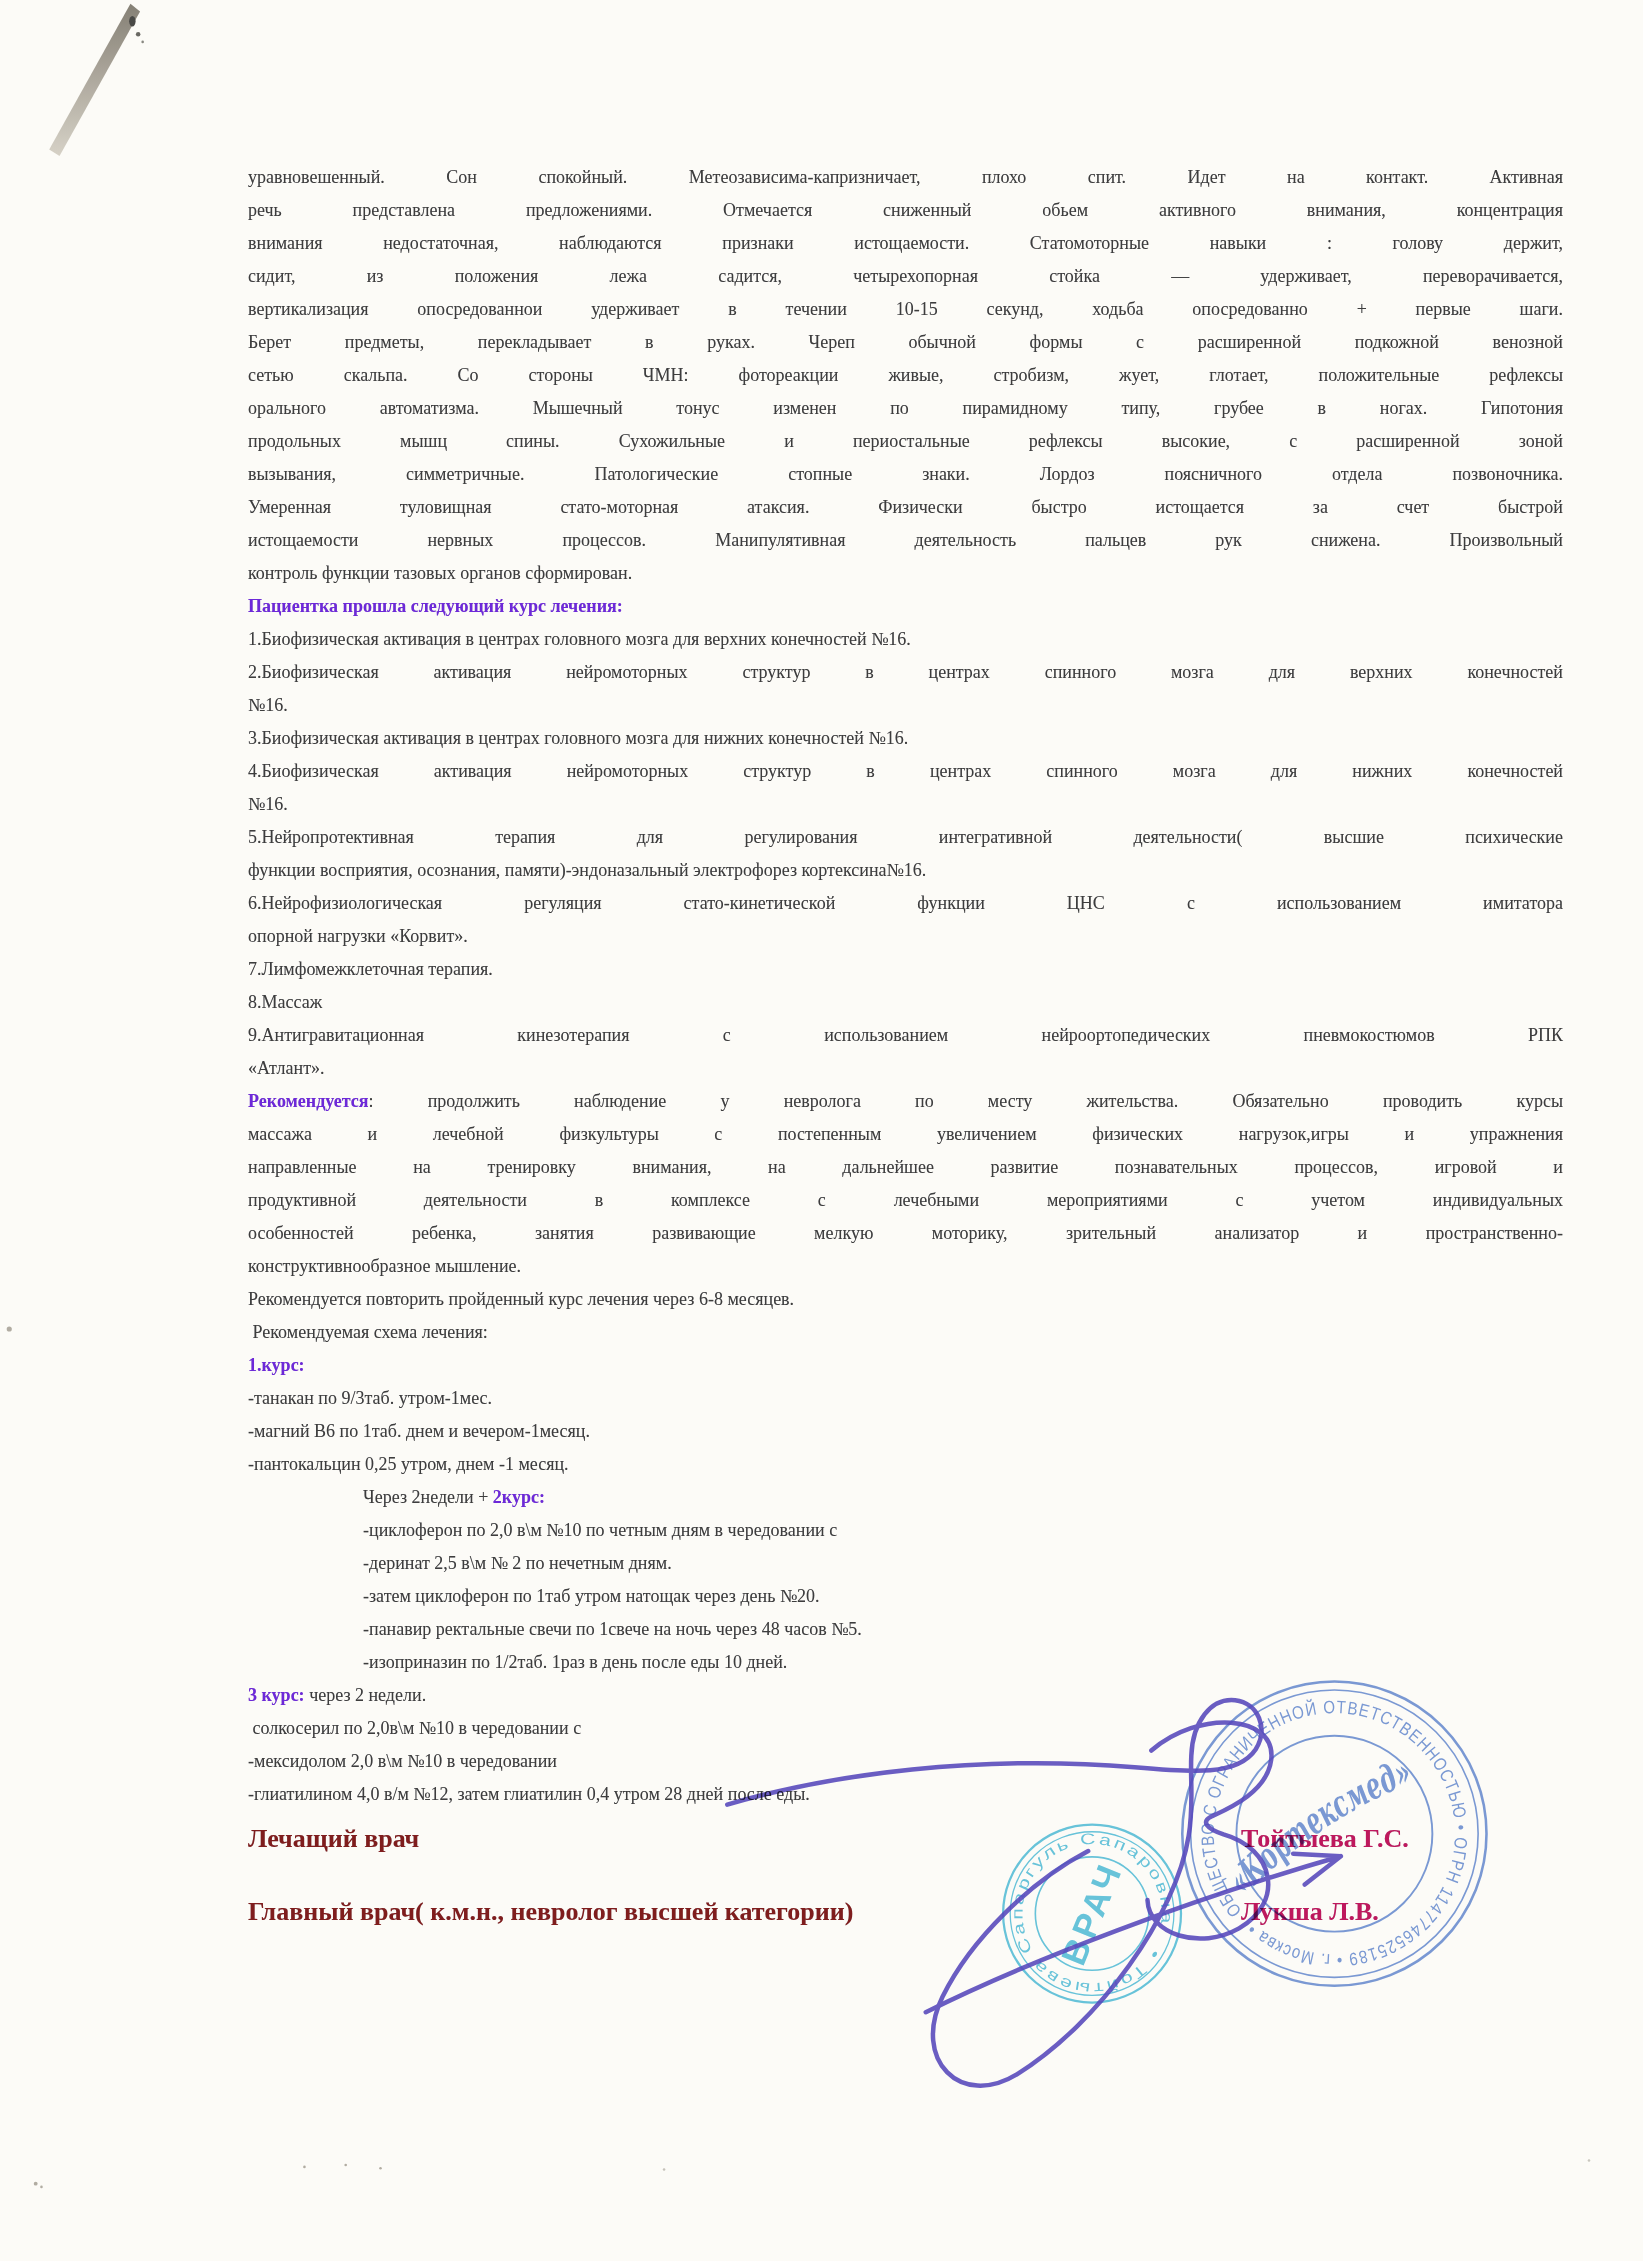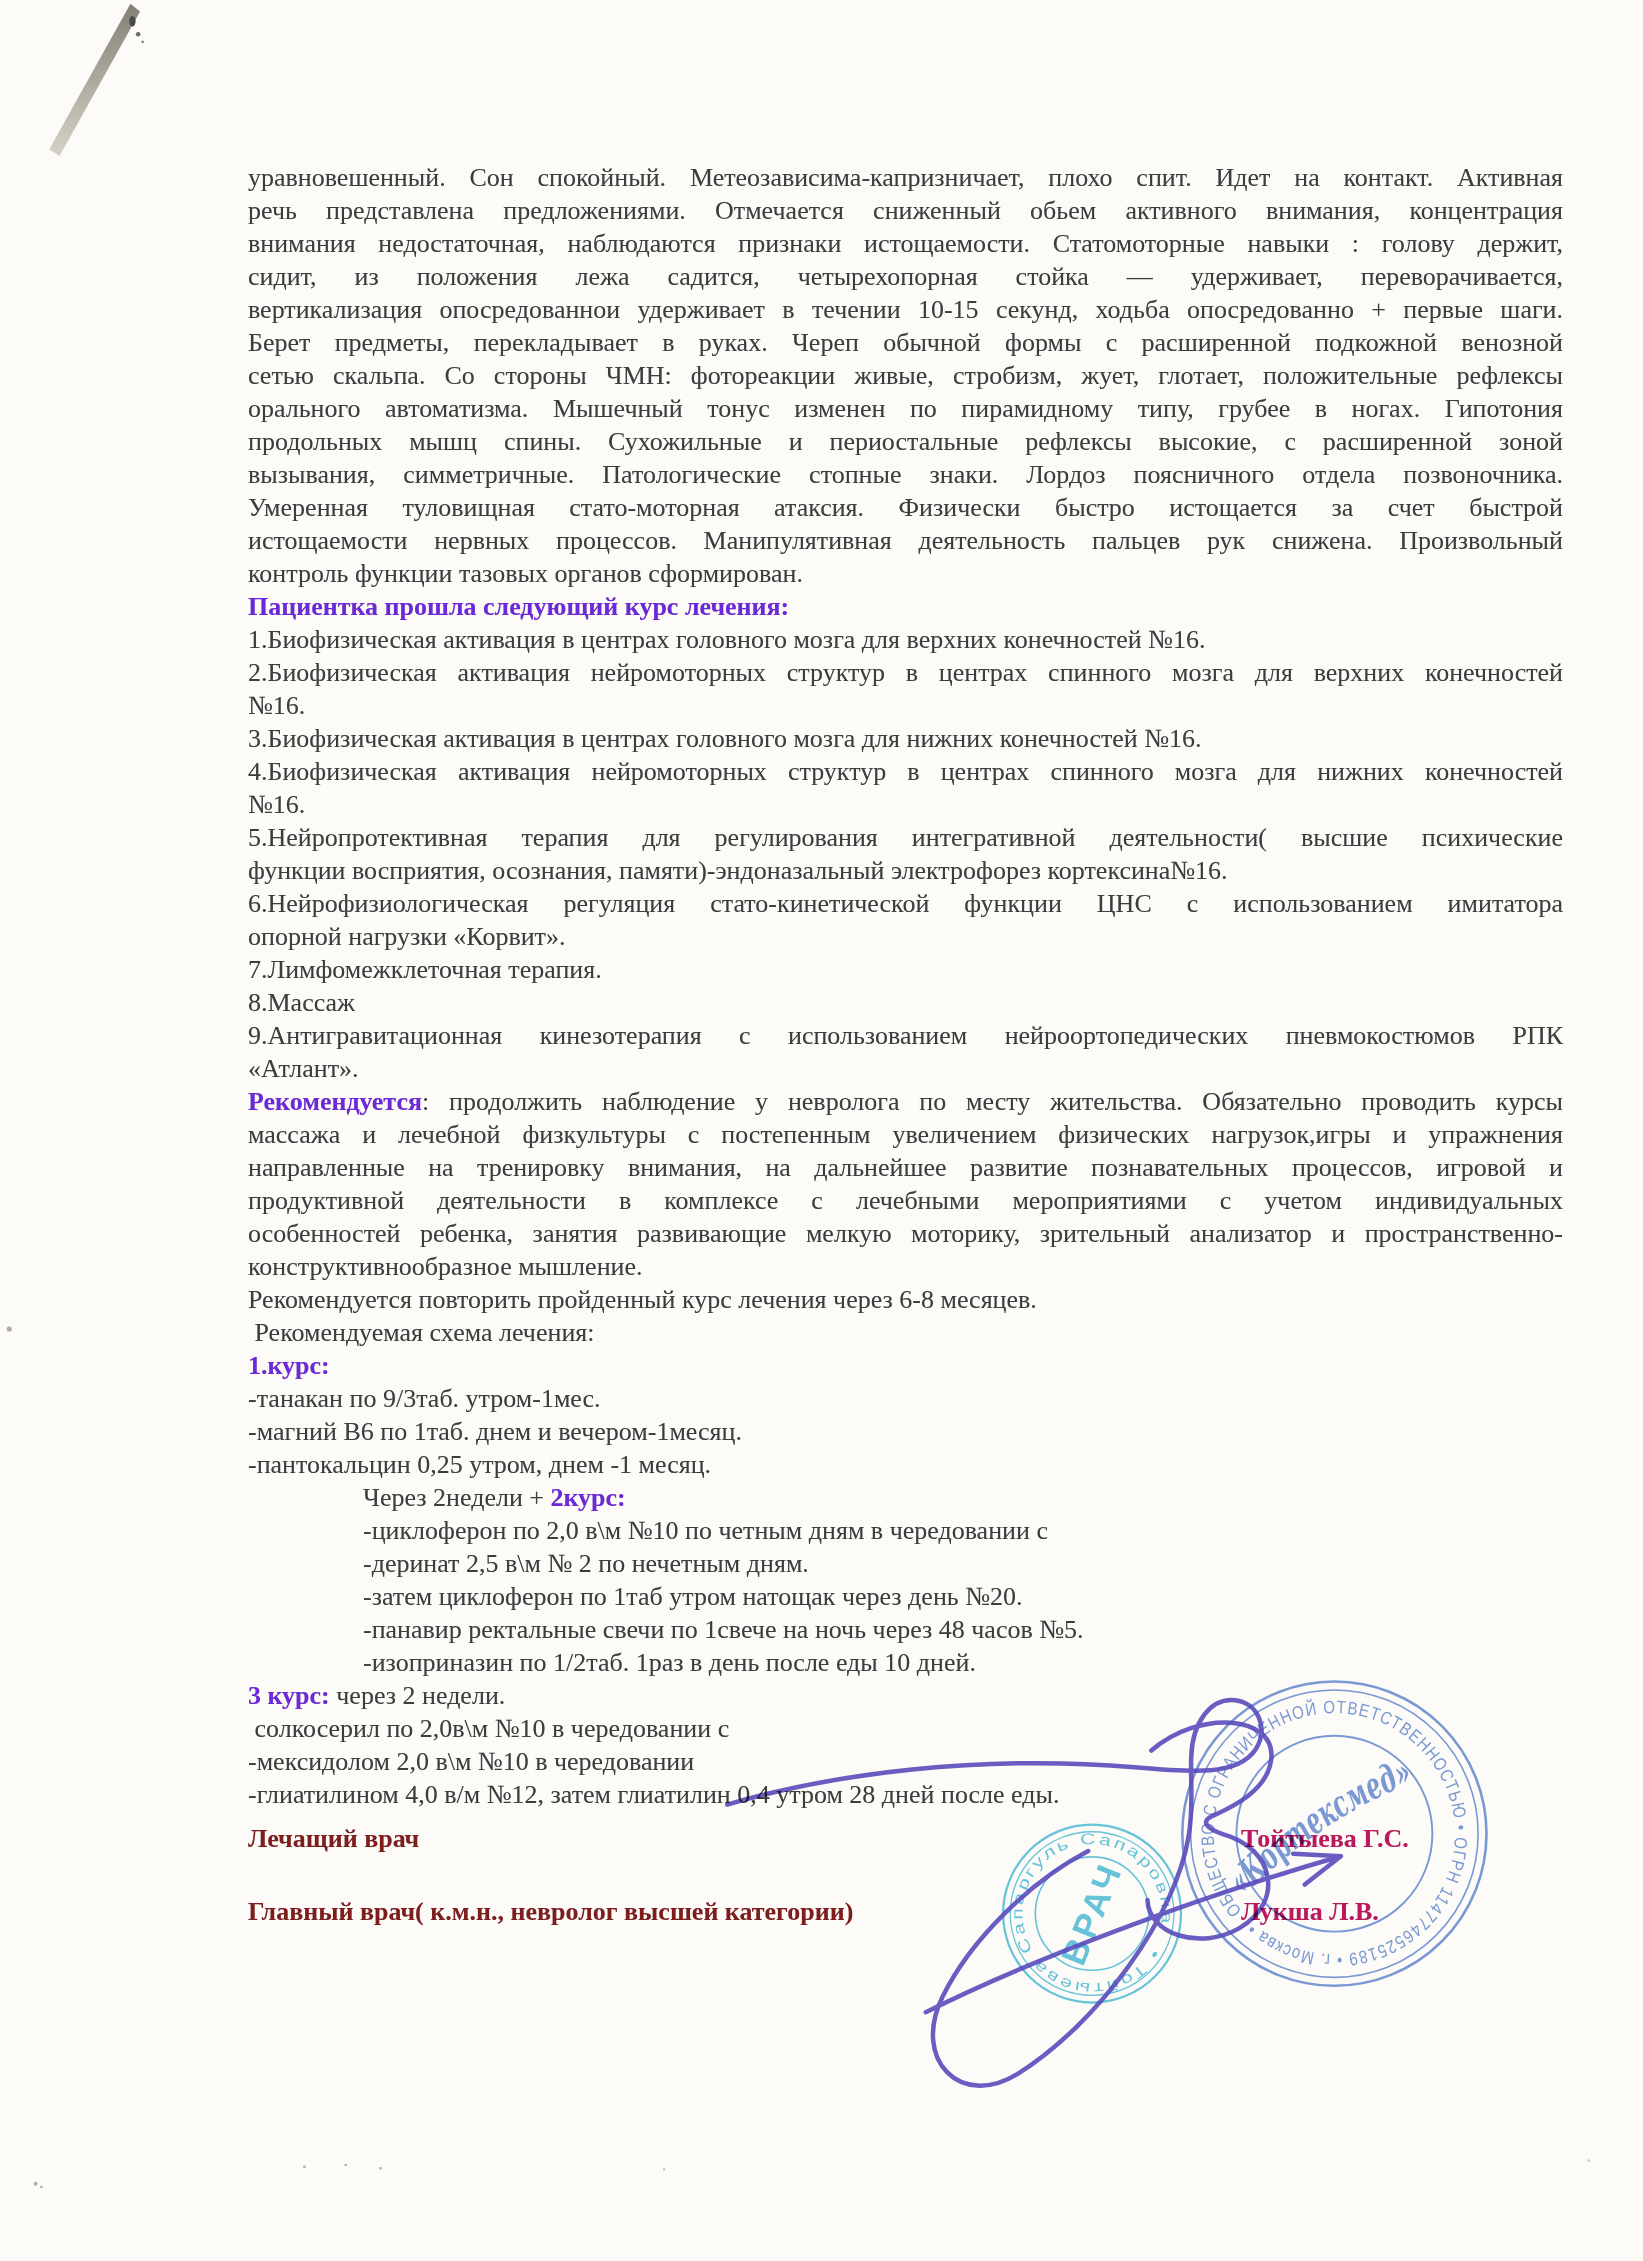--- a/index.html
+++ b/index.html
@@ -6,21 +6,21 @@
   .page{
     position:relative;
     width:1644px;height:2261px;
     background:#fcfbf7;
     overflow:hidden;
     font-family:"Liberation Serif","DejaVu Serif",serif;
     color:#3d3d3d;
   }
   .body-text{
     position:absolute;left:248px;top:161px;width:1315px;
-    font-size:26px;line-height:33px;
+    font-size:18px;line-height:33px;
     text-shadow:0 0 0.6px rgba(70,70,95,0.30);
   }
   .ln{min-height:33px;}
   .j{text-align:justify;text-align-last:justify;}
   .ind{padding-left:115px;}
   .b{font-weight:bold;color:#6d28d9;}
   .footer{
     position:absolute;left:248px;top:1823px;width:1315px;
     font-size:26px;line-height:32px;
     text-shadow:0 0 0.6px rgba(70,70,95,0.30);

